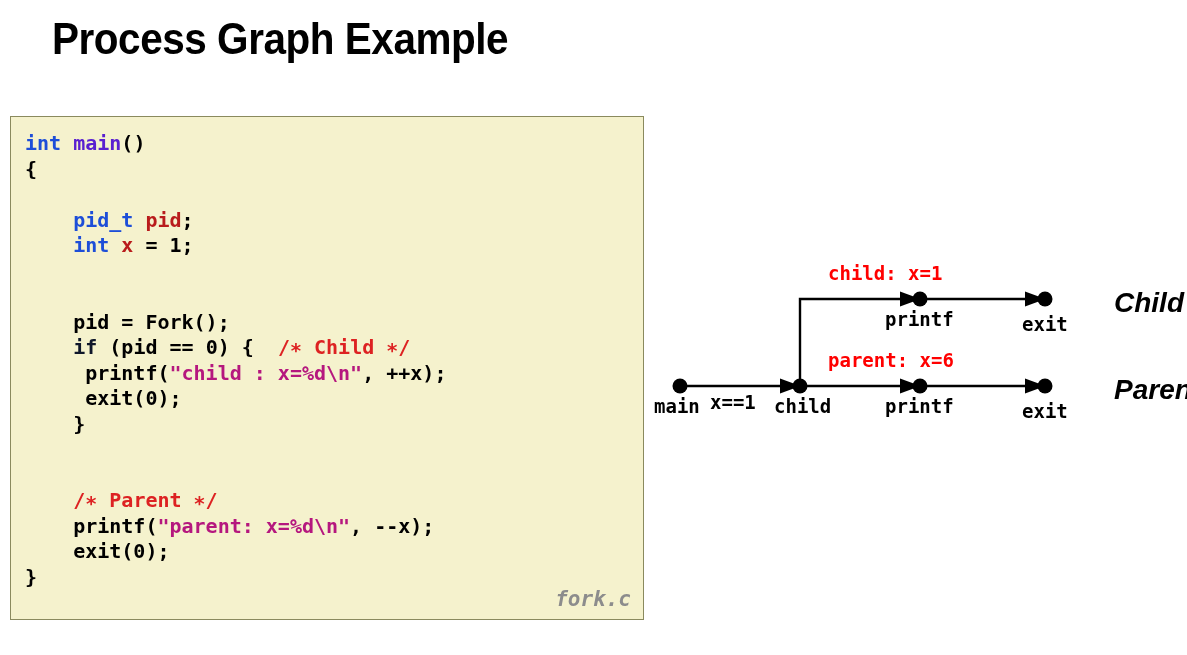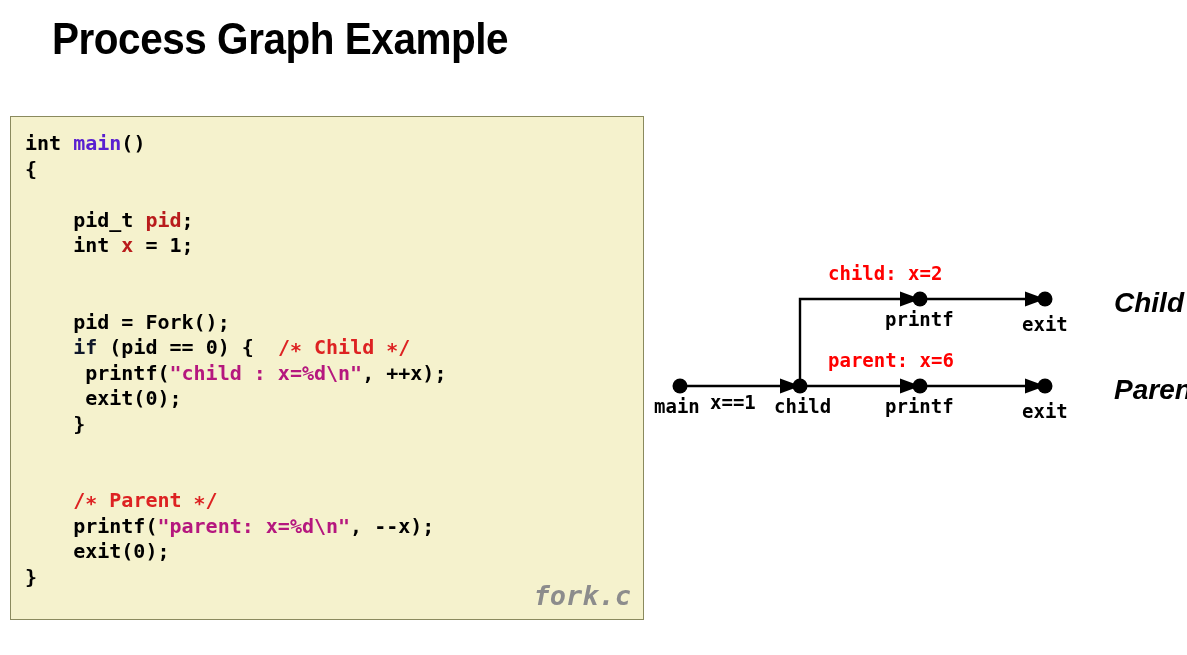--- a/index.html
+++ b/index.html
@@ -46,36 +46,36 @@
     left: 14px;
     top: 14px;
     font-family: "DejaVu Sans Mono", monospace;
     font-weight: bold;
     font-size: 20px;
     line-height: 25.5px;
     white-space: pre;
     color: #000000;
   }
   .ln { display: block; height: 25.5px; }
-  .kw-type    { color: #000000; }   
+  .kw-type    { color: #1d4ed8; }   
   .kw-ctrl    { color: #0f172a; }   
   .fn-name    { color: #5a20d0; }   
   .var        { color: #b91c1c; }   
   .str        { color: #b5177e; }   
   .cmt        { color: #dd2222; }       */
   .plain      { color: #000000; }
 
   #file-label {
     position: absolute;
     right: 12px;
     bottom: 8px;
     font-family: "DejaVu Sans Mono", monospace;
     font-style: italic;
     font-weight: bold;
-    font-size: 27px;
+    font-size: 21px;
     color: #8c8c8c;
   }
 
   
   #process-graph {
     position: absolute;
     left: 648px;
     top: 255px;
     width: 539px;
     height: 180px;
@@ -130,21 +130,21 @@
     <circle cx="32" cy="131" r="7.5" fill="#000000"></circle>
     <circle cx="152" cy="131" r="7.5" fill="#000000"></circle>
     <circle cx="272" cy="131" r="7.5" fill="#000000"></circle>
     <circle cx="397" cy="131" r="7.5" fill="#000000"></circle>
     <circle cx="272" cy="44" r="7.5" fill="#000000"></circle>
     <circle cx="397" cy="44" r="7.5" fill="#000000"></circle>
   </svg>
 
   <div class="glabel" style="left:62px; top:100px;margin-top:36px;">x==1</div>
 
-  <div class="glabel red" style="left:180px; top:7px;">child: x=2</div>
+  <div class="glabel red" style="left:180px; top:7px;">child: x=1</div>
 
   <div class="glabel red" style="left:180px; top:94px;">parent: x=6</div>
 
   <div class="glabel" style="left:6px; top:140px;">main</div>
 
   <div class="glabel" style="left:126px; top:140px;">child</div>
 
   <div class="glabel" style="left:237px; top:140px;">printf</div>
 
   <div class="glabel" style="left:374px; top:145px;">exit</div>

